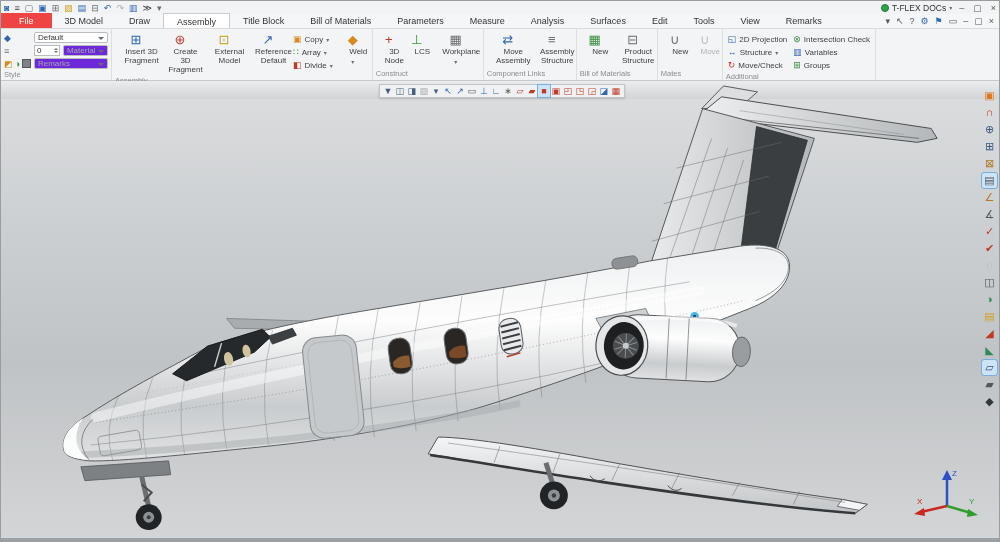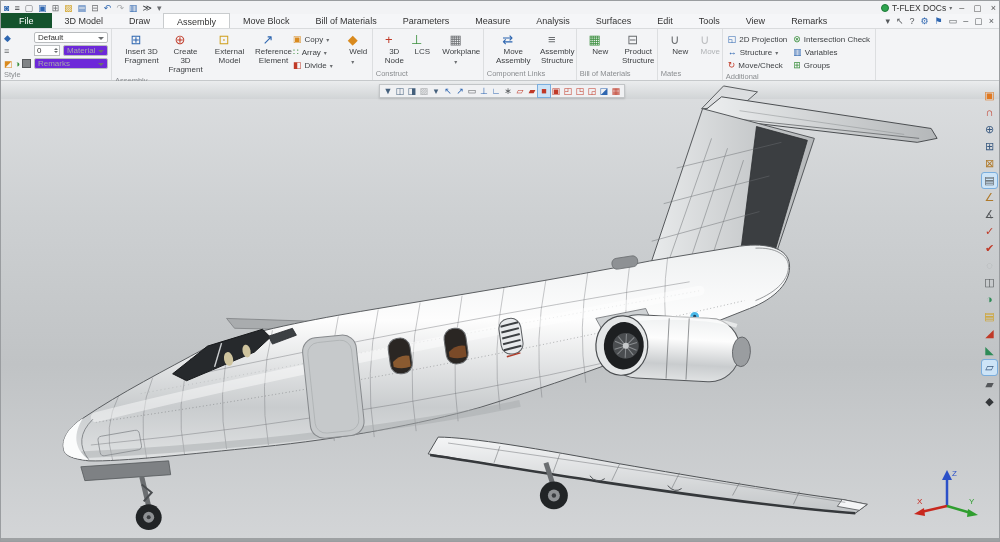--- a/index.html
+++ b/index.html
@@ -19,21 +19,21 @@
   .docs-btn { display:flex; align-items:center; gap:3px; font-size:8.5px; color:#333; }
   .docs-dot { width:8px; height:8px; border-radius:50%; background:#2ea44f;
     border:1px solid #1d7a38; display:inline-block; }
   .winbtns { display:flex; gap:9px; font-size:9px; color:#555; }
 
   
   .tabrow { height:15px; background:#f5f6f8; display:flex; align-items:flex-end;
     border-bottom:1px solid #d9dbdd; flex:0 0 auto; position:relative; }
   .tabs { display:flex; height:15px; }
   .tab { padding:2px 13px 1px; font-size:9px; color:#333; line-height:12px; cursor:default; }
-  .tab.file { background:#14532d; color:#fff; padding:2px 18px 1px; }
+  .tab.file { background:#ef4444; color:#fff; padding:2px 18px 1px; }
   .tab.active { background:#ffffff; border:1px solid #c9ccce; border-bottom:none; }
   .tabrow-icons { margin-left:auto; display:flex; align-items:center; gap:6px;
     padding-right:5px; font-size:9px; color:#55585b; height:15px; }
   .tabrow-icons .blue { color:#2e66b0; }
 
   
   .ribbon { height:52px; background:#f3f4f6; display:flex; align-items:stretch;
     border-bottom:1px solid #c6c9cb; flex:0 0 auto; }
   .rgroup { display:flex; flex-direction:column; border-right:1px solid #dcdee0;
     padding:2px 3px 0; }
@@ -125,21 +125,21 @@
       </span>
     </div>
   </div>
 
   <div class="tabrow">
     <div class="tabs">
       <span class="tab file">File</span>
       <span class="tab">3D Model</span>
       <span class="tab">Draw</span>
       <span class="tab active">Assembly</span>
-      <span class="tab">Move Block</span>
+      <span class="tab">Title Block</span>
       <span class="tab">Bill of Materials</span>
       <span class="tab">Parameters</span>
       <span class="tab">Measure</span>
       <span class="tab">Analysis</span>
       <span class="tab">Surfaces</span>
       <span class="tab">Edit</span>
       <span class="tab">Tools</span>
       <span class="tab">View</span>
       <span class="tab">Remarks</span>
     </div>
@@ -196,21 +196,21 @@
 Fragment</span>
         </div>
         <div class="rbtn">
           <span class="ricon ic-yellow">⊡</span>
           <span class="blabel">External
 Model</span>
         </div>
         <div class="rbtn">
           <span class="ricon ic-blue">↗</span>
           <span class="blabel">Reference
-Element</span>
+Default</span>
         </div>
         <div class="smallcol">
           <div class="sbtn">
             <span class="sicon ic-orange">▣</span>
             <span class="slabel">Copy</span>
             <span class="dd">▾</span>
           </div>
           <div class="sbtn">
             <span class="sicon ic-green">∷</span>
             <span class="slabel">Array</span>

